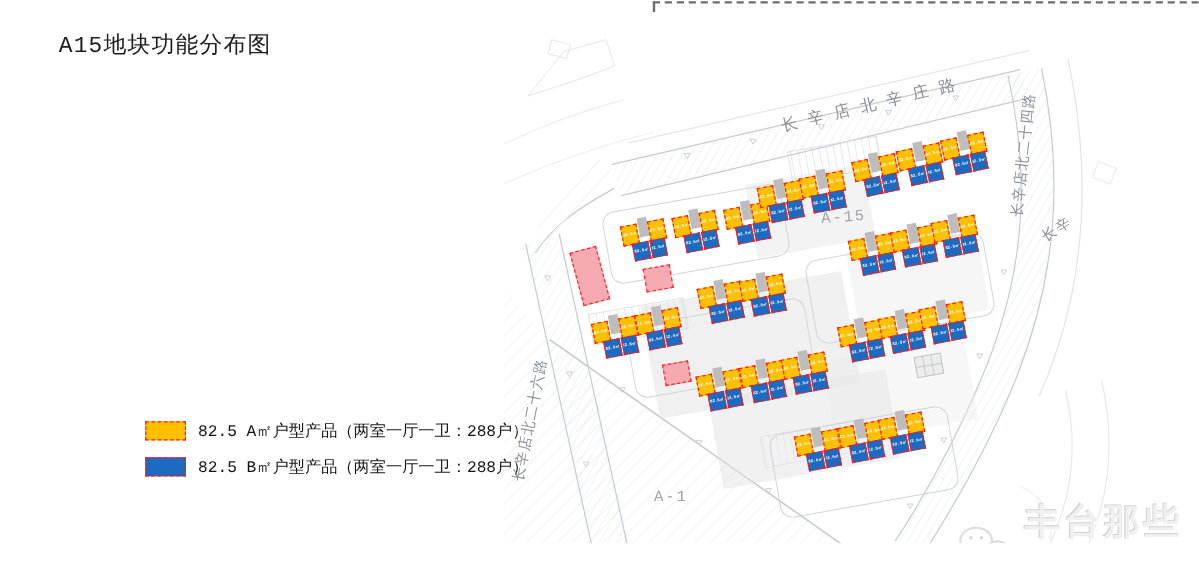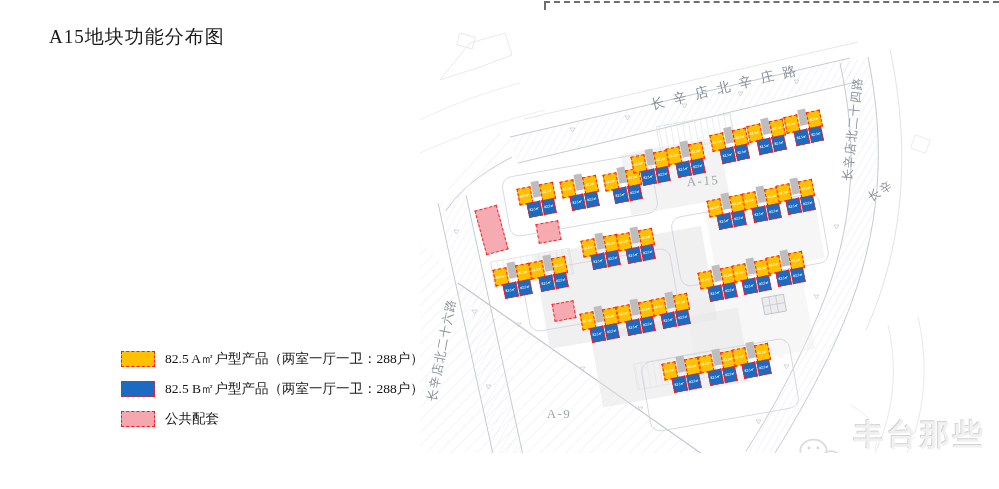--- a/index.html
+++ b/index.html
@@ -1,17 +1,17 @@
 <!DOCTYPE html>
 <html><head>
 <meta charset="utf-8">
 <style>
   html,body{margin:0;padding:0;background:#fff;}
   .page{position:relative;width:999px;height:453px;background:#ffffff;overflow:hidden;
-        font-family:Liberation Serif, serif;}
+        font-family:Liberation Mono, monospace;}
   .page-title{position:absolute;left:49px;top:24px;font-size:19px;font-weight:500;
               color:#1b1b1b;letter-spacing:1px;}
   .top-dash{position:absolute;left:544px;top:1px;width:455px;height:0;
             border-top:2px dashed #6e6e6e;}
   .top-dash-tick{position:absolute;left:544px;top:1px;width:0;height:9px;
                  border-left:2px dashed #6e6e6e;}
   
   .legend{position:absolute;left:121px;top:350px;}
   .legend-heading{font-size:14px;color:#1d1d1d;margin:0 0 12px 3px;}
   .legend-row{display:flex;align-items:center;height:17px;margin-bottom:13px;white-space:nowrap;}
@@ -44,24 +44,20 @@
 
   <div class="legend">
     <div class="legend-row">
       <span class="legend-swatch" style="background: rgb(255, 192, 0);"></span>
       <span class="legend-label">82.5 A㎡户型产品（两室一厅一卫：288户）</span>
     </div>
     <div class="legend-row">
       <span class="legend-swatch" style="background: rgb(27, 107, 194);"></span>
       <span class="legend-label">82.5 B㎡户型产品（两室一厅一卫：288户）</span>
     </div>
-    <div class="legend-row">
-      <span class="legend-swatch" style="background: rgb(246, 167, 174);"></span>
-      <span class="legend-label">公共配套</span>
-    </div>
   </div>
 
   <div class="map">
     <svg class="bg" width="579" height="464" viewBox="0 0 579 464">
       <defs>
         <pattern id="h2" width="6" height="6" patternUnits="userSpaceOnUse" patternTransform="rotate(30)">
           <line x1="0" y1="0" x2="0" y2="6" stroke="#dfe3e7" stroke-width="1"></line>
         </pattern>
         <pattern id="h3" width="9" height="9" patternUnits="userSpaceOnUse" patternTransform="rotate(45)">
           <line x1="0" y1="0" x2="0" y2="9" stroke="#e7eaed" stroke-width="1"></line>
@@ -547,15 +543,15 @@
         </div>
       </div>
       <div class="amenity" style="left: 59.5px; top: 182px; width: 23px; height: 46px; background: rgb(246, 167, 174); transform: rotate(-15deg);"></div>
       <div class="amenity" style="left: 116.5px; top: 197px; width: 23px; height: 20px; background: rgb(246, 167, 174); transform: rotate(-10deg);"></div>
       <div class="amenity" style="left: 133px; top: 277px; width: 22px; height: 18px; background: rgb(246, 167, 174); transform: rotate(-10deg);"></div>
       <div class="mlabel" style="left: 308px; top: 62px; font-size: 13.5px; letter-spacing: 9px; transform: translate(-50%, -50%) rotate(-13.5deg);">长辛店北辛庄路</div>
       <div class="mlabel" style="left: 433px; top: 104px; font-size: 12px; letter-spacing: 1px; transform: translate(-50%, -50%) rotate(-84deg);">长辛店北二十四路</div>
       <div class="mlabel" style="left: 461px; top: 166px; font-size: 12px; letter-spacing: 2px; transform: translate(-50%, -50%) rotate(-33deg);">长辛</div>
       <div class="mlabel" style="left: 22px; top: 325px; font-size: 12px; letter-spacing: 1px; transform: translate(-50%, -50%) rotate(-79deg);">长辛店北二十六路</div>
       <div class="alabel" style="left: 283px; top: 156px; transform: translate(-50%, -50%) rotate(-4deg);">A-15</div>
-      <div class="alabel" style="left: 139px; top: 389px; transform: translate(-50%, -50%) rotate(0deg);">A-9</div>
+      <div class="alabel" style="left: 139px; top: 389px; transform: translate(-50%, -50%) rotate(0deg);">A-1</div>
     </div>
 </div>
 
 </body></html>

